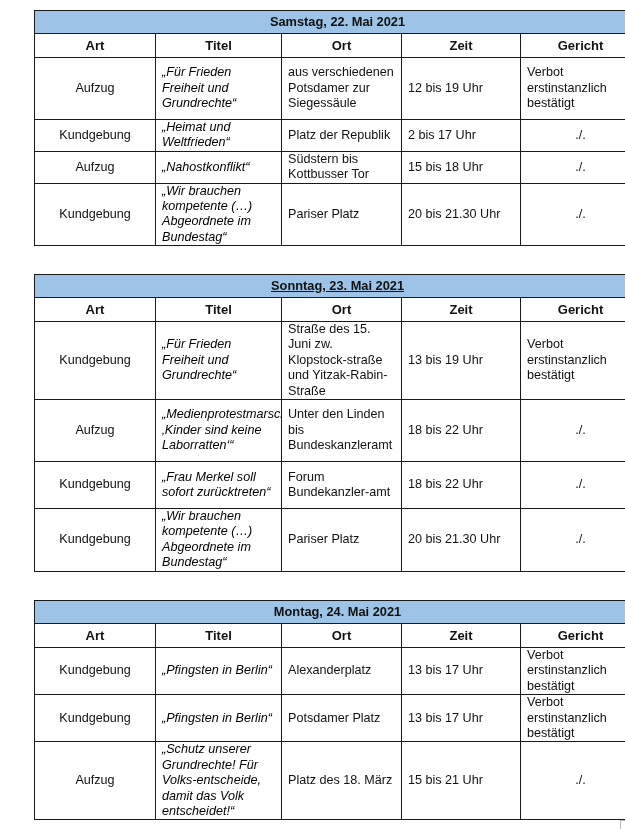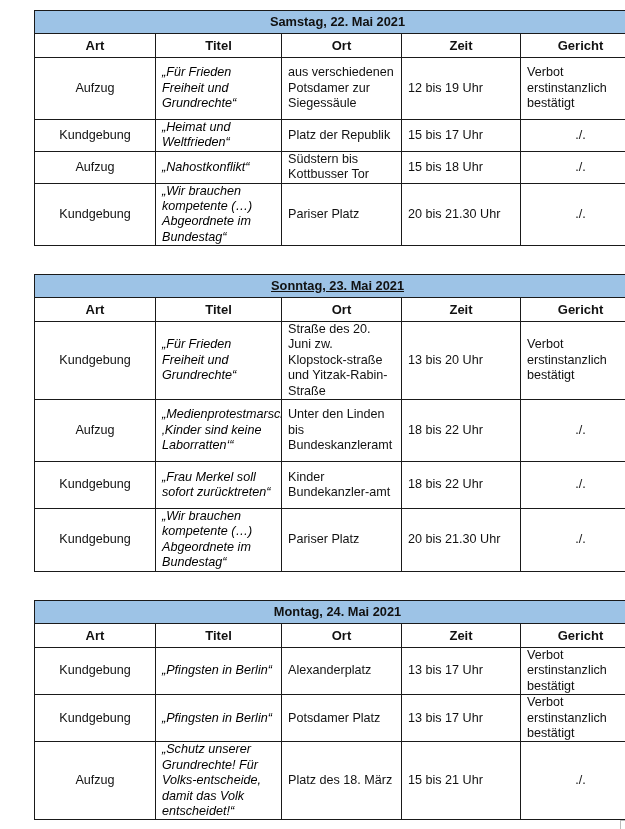--- a/index.html
+++ b/index.html
@@ -54,21 +54,21 @@
     <td class="art">Aufzug</td>
     <td class="titel">„Für Frieden Freiheit und Grundrechte“</td>
     <td class="ort">aus verschiedenen Potsdamer zur Siegessäule</td>
     <td class="zeit">12 bis 19 Uhr</td>
     <td class="gericht">Verbot erstinstanzlich bestätigt</td>
   </tr>
   <tr style="height:31px">
     <td class="art">Kundgebung</td>
     <td class="titel">„Heimat und Weltfrieden“</td>
     <td class="ort">Platz der Republik</td>
-    <td class="zeit">15 bis 17 Uhr</td>
+    <td class="zeit">2 bis 17 Uhr</td>
     <td class="gericht center">./.</td>
   </tr>
   <tr style="height:31px">
     <td class="art">Aufzug</td>
     <td class="titel">„Nahostkonflikt“</td>
     <td class="ort">Südstern bis Kottbusser Tor</td>
     <td class="zeit">15 bis 18 Uhr</td>
     <td class="gericht center">./.</td>
   </tr>
   <tr style="height:62px">
@@ -96,35 +96,35 @@
   <tr class="head-row">
     <th>Art</th>
     <th>Titel</th>
     <th>Ort</th>
     <th>Zeit</th>
     <th>Gericht</th>
   </tr>
   <tr style="height:77px">
     <td class="art">Kundgebung</td>
     <td class="titel">„Für Frieden Freiheit und Grundrechte“</td>
-    <td class="ort">Straße des 20. Juni zw. Klopstock-straße und Yitzak-Rabin-Straße</td>
-    <td class="zeit">13 bis 20 Uhr</td>
+    <td class="ort">Straße des 15. Juni zw. Klopstock-straße und Yitzak-Rabin-Straße</td>
+    <td class="zeit">13 bis 19 Uhr</td>
     <td class="gericht">Verbot erstinstanzlich bestätigt</td>
   </tr>
   <tr style="height:62px">
     <td class="art">Aufzug</td>
     <td class="titel">„Medienprotestmarsch ‚Kinder sind keine Laborratten‘“</td>
     <td class="ort">Unter den Linden bis Bundeskanzleramt</td>
     <td class="zeit">18 bis 22 Uhr</td>
     <td class="gericht center">./.</td>
   </tr>
   <tr style="height:47px">
     <td class="art">Kundgebung</td>
     <td class="titel">„Frau Merkel soll sofort zurücktreten“</td>
-    <td class="ort">Kinder Bundekanzler-amt</td>
+    <td class="ort">Forum Bundekanzler-amt</td>
     <td class="zeit">18 bis 22 Uhr</td>
     <td class="gericht center">./.</td>
   </tr>
   <tr style="height:61px">
     <td class="art">Kundgebung</td>
     <td class="titel">„Wir brauchen kompetente (…) Abgeordnete im Bundestag“</td>
     <td class="ort">Pariser Platz</td>
     <td class="zeit">20 bis 21.30 Uhr</td>
     <td class="gericht center">./.</td>
   </tr>

